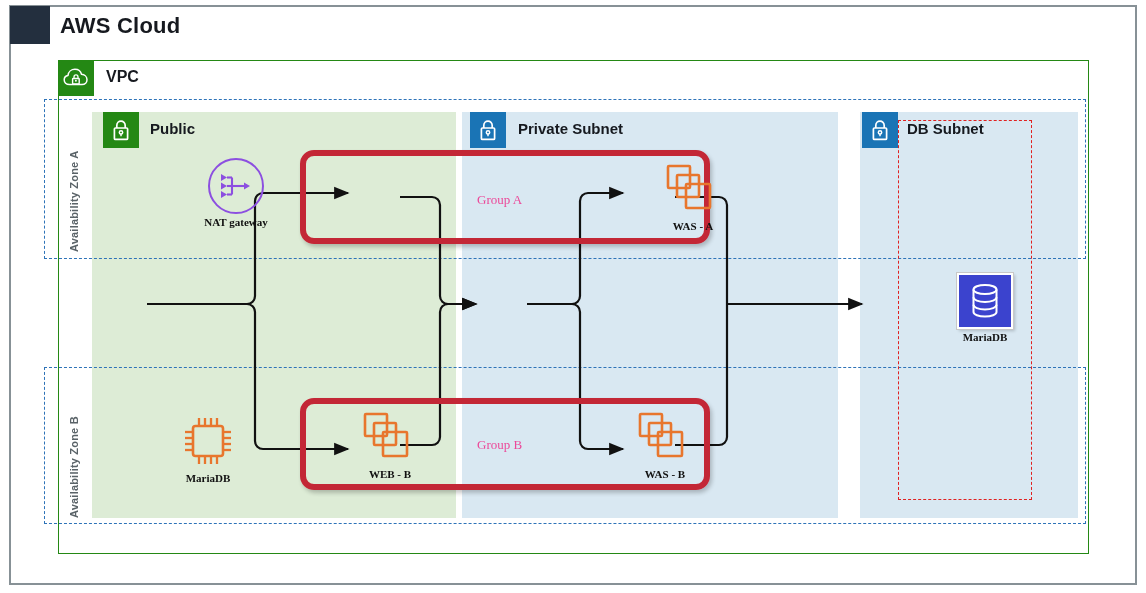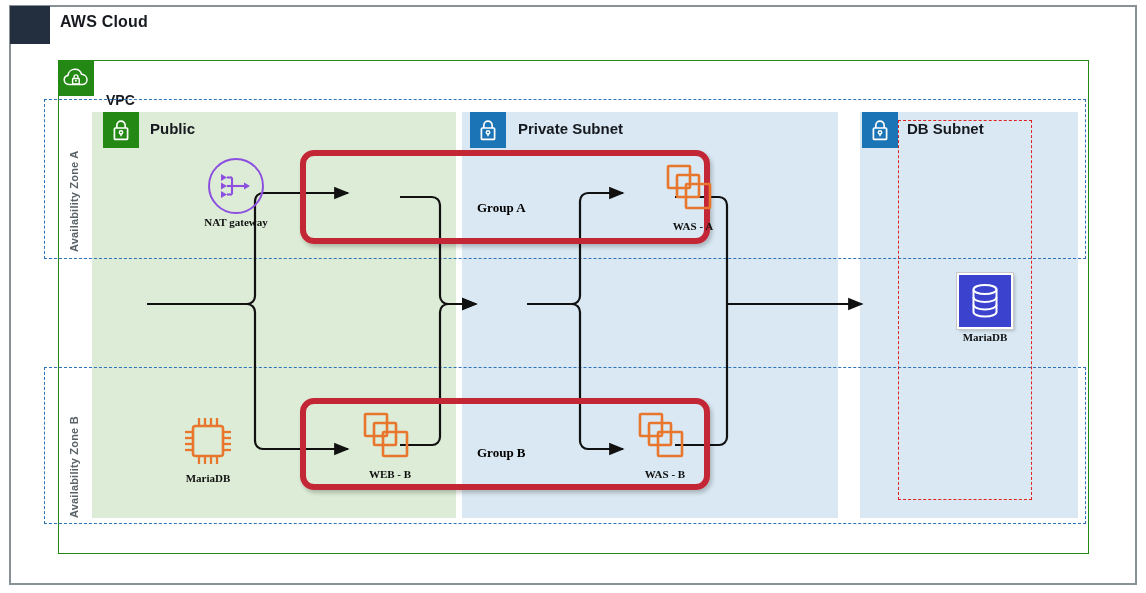--- a/index.html
+++ b/index.html
@@ -17,35 +17,35 @@
     position:absolute; left:9px; top:5px; width:1128px; height:580px;
     border:2px solid #879196; background:#ffffff; box-sizing:border-box;
   }
   .aws-logo{
     position:absolute; left:10px; top:6px; width:38px; height:38px;
     background:#232F3E; box-sizing:border-box;
     display:flex; align-items:center; justify-content:center;padding-left:40px;
   }
   .aws-title{
     position:absolute; left:60px; top:13px;
-    font-size:16px; font-weight:bold; color:#16191F; letter-spacing:.2px;
+    font-size:22px; font-weight:bold; color:#16191F; letter-spacing:.2px;
   }
 
   
   .vpc-frame{
     position:absolute; left:58px; top:60px; width:1031px; height:494px;
     border:1.6px solid #248814; background:transparent; box-sizing:border-box;
   }
   .vpc-badge{
     position:absolute; left:58px; top:60px; width:36px; height:36px;
     background:#248814; display:flex; align-items:center; justify-content:center;
   }
   .vpc-title{
     position:absolute; left:106px; top:68px;
-    font-size:14px; font-weight:bold; color:#16191F;margin-top:24px;
+    font-size:16px; font-weight:bold; color:#16191F;
   }
 
   
   .az-box{
     position:absolute; border:1.7px dashed #2E73B8; box-sizing:border-box;
     background:transparent;
   }
   #az-a{ left:44px; top:99px;  width:1042px; height:160px; }
   #az-b{ left:44px; top:367px; width:1042px; height:157px; }
   .az-label{
@@ -89,21 +89,21 @@
   .group-box{
     position:absolute; box-sizing:border-box;
     border:6px solid #C32736; border-radius:14px;
     background:transparent;
     box-shadow:2px 3px 4px rgba(0,0,0,.22);
   }
   #group-a{ left:300px; top:150px; width:410px; height:94px; }
   #group-b{ left:300px; top:398px; width:410px; height:92px; }
   .group-label{
     position:absolute; font-family:"Liberation Serif", serif;
-    font-size:13px; font-weight:bold; color:#000000;margin-top:8px;
+    font-size:13px; font-weight:normal; color:#ec4899;
   }
   #group-a-label{ left:477px; top:192px; }
   #group-b-label{ left:477px; top:437px; }
 
   
   #wires{ position:absolute; left:0; top:0; width:1146px; height:593px; pointer-events:none; }
 
   
   .node{ position:absolute; text-align:center; }
   .node-caption{

